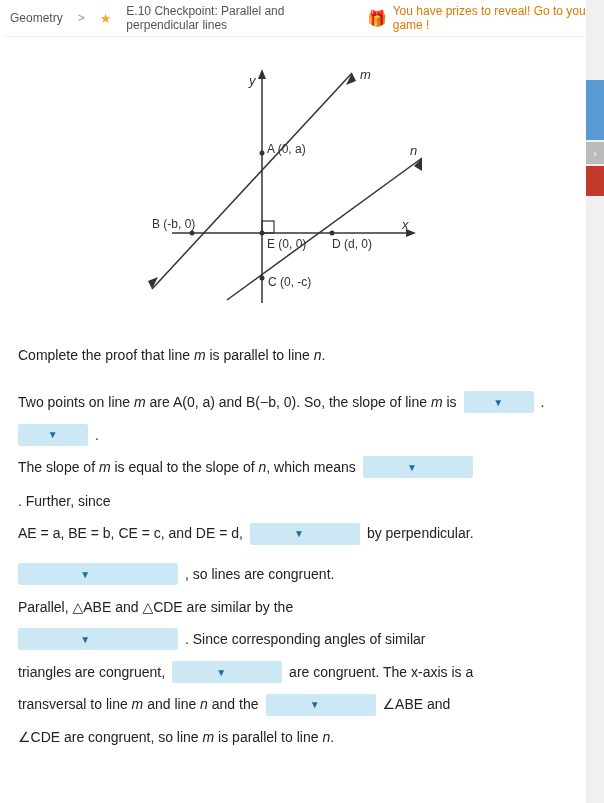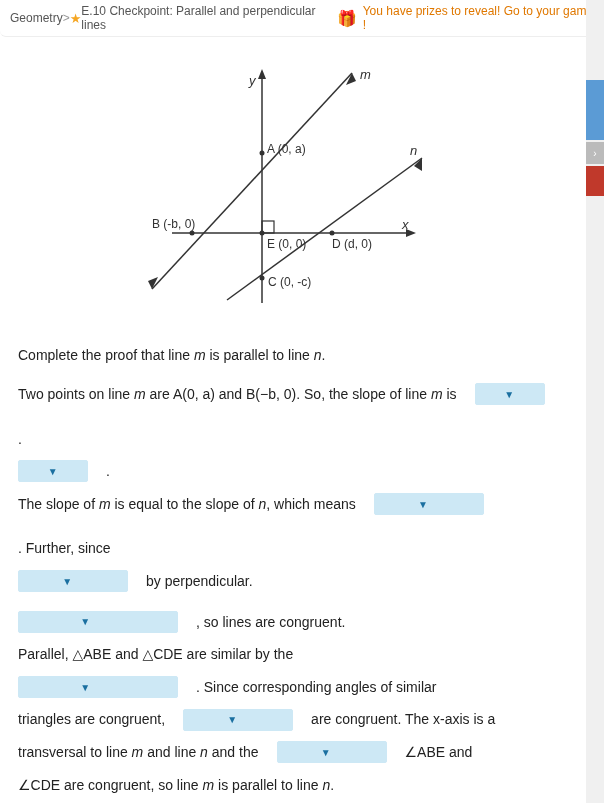--- a/index.html
+++ b/index.html
@@ -12,21 +12,21 @@
       overflow-x: hidden;
     }
     .breadcrumb-bar {
       display: flex;
       align-items: center;
       background: #fff;
       padding: 4px 10px;
       font-size: 12px;
       color: #555;
       border-bottom: 1px solid #eee;
-      gap: 0;
+      gap: 15px;
       border-radius: 6px;
     }
     .breadcrumb-bar .star { color: #f5a623; font-size: 13px; }
     .breadcrumb-bar .sep { color: #999; }
     .prize-banner {
       display: flex;
       align-items: center;
       gap: 5px;
       margin-left: auto;
       font-size: 12px;
@@ -81,30 +81,30 @@
       display: flex;
       justify-content: center;
       margin: 10px 0 18px 0;
     }
     .proof-section {
       font-size: 14px;
       color: #222;
       line-height: 2.0;
     }
     .proof-title {
-      margin-bottom: 12px;
+      margin-bottom: 20px;
       font-size: 14px;
     }
     .proof-line {
       margin-bottom: 6px;
       line-height: 1.9;
       display: flex;
       flex-wrap: wrap;
       align-items: center;
-      gap: 18px;
+      gap: 7px;
     }
     .dropdown-select {
       display: inline-flex;
       align-items: center;
       background: #cde8f5;
       border: 1px solid #cde8f5;
       border-radius: 2px;
       padding: 1px 4px;
       font-size: 13px;
       cursor: pointer;
@@ -217,20 +217,21 @@
     <div class="proof-line">
       <span>The slope of <em>m</em> is equal to the slope of <em>n</em>, which means</span>
       <span class="dropdown-select medium">
         <span>&nbsp;&nbsp;&nbsp;&nbsp;&nbsp;&nbsp;&nbsp;&nbsp;&nbsp;&nbsp;</span>
         <span class="arrow">▼</span>
       </span>
       <span>. Further, since</span>
     </div>
 
     <div class="proof-line">
+      <span>AE = a, BE = b, CE = c, and DE = d,</span>
       <span class="dropdown-select medium">
         <span>&nbsp;&nbsp;&nbsp;&nbsp;&nbsp;&nbsp;&nbsp;&nbsp;&nbsp;&nbsp;</span>
         <span class="arrow">▼</span>
       </span>
       <span>by perpendicular.</span>
     </div>
 
     <div class="spacer"></div>
 
     <div class="proof-line">

